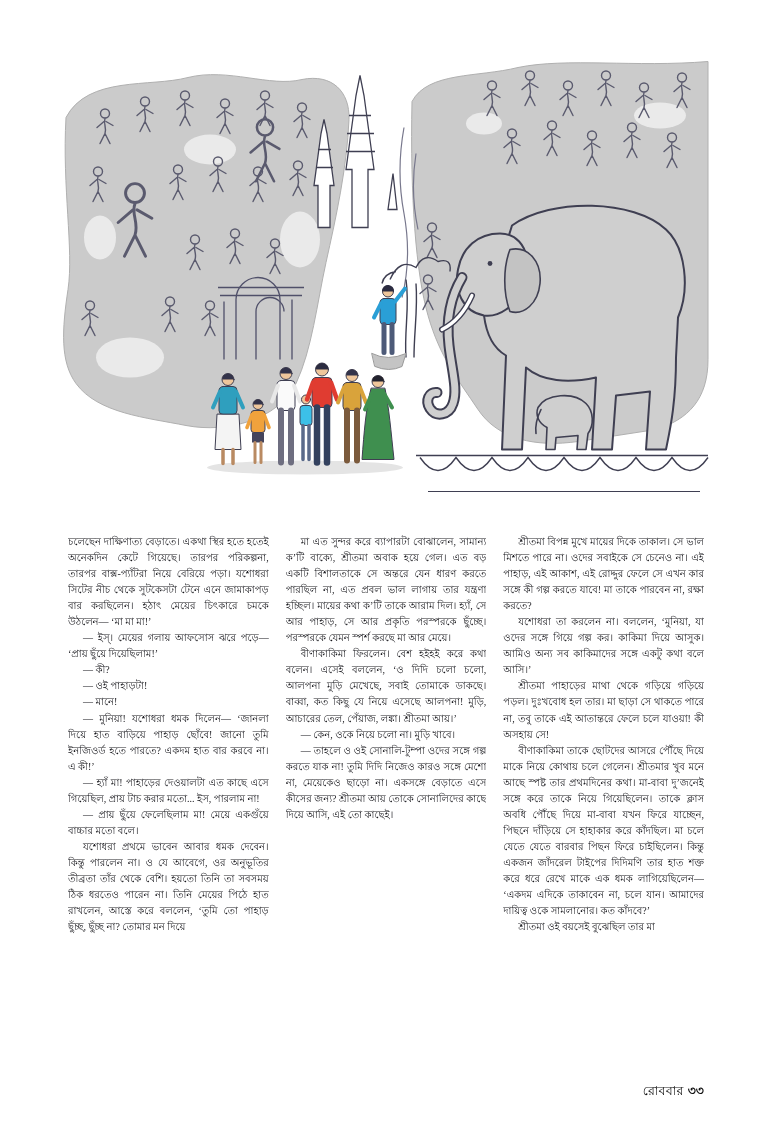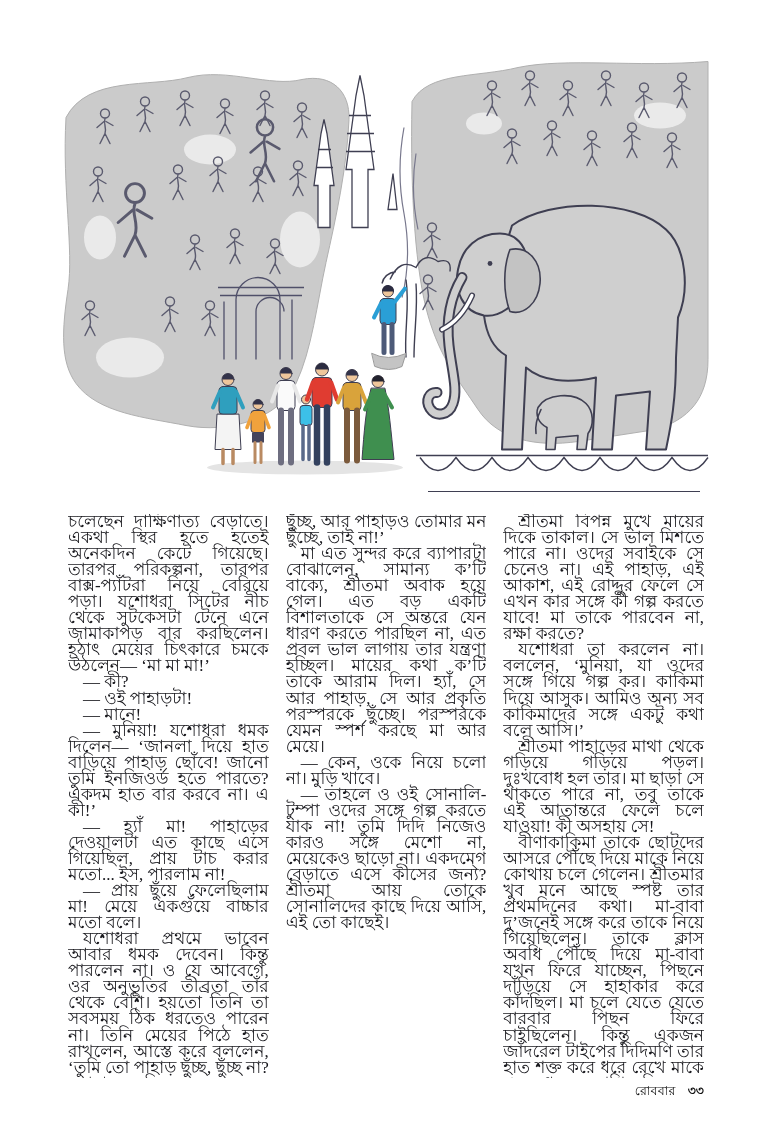--- a/index.html
+++ b/index.html
@@ -2,26 +2,26 @@
 <html><head>
 <meta charset="utf-8">
 <style>
   *{box-sizing:border-box;}
   html,body{margin:0;padding:0;}
   body{width:770px;height:1123px;background:#ffffff;font-family:"Liberation Serif","DejaVu Serif",serif;}
   .page{position:relative;width:770px;height:1123px;overflow:hidden;background:#fff;}
   .illustration-wrap{position:absolute;top:55px;left:60px;width:650px;height:450px;}
   .illustration-wrap svg{display:block;width:100%;height:100%;}
   .text-columns{position:absolute;top:514px;left:68px;width:636px;height:564px;display:flex;gap:17px;}
-  .col{flex:1 1 0;font-size:17px;line-height:16.05px;text-align:justify;color:#17171c;overflow:hidden;}
+  .col{flex:1 1 0;font-size:10px;line-height:16.05px;text-align:justify;color:#17171c;overflow:hidden;margin-top:20px;}
   .col p{margin:0;text-indent:15px;}
   .col p.cont{text-indent:0;}
   .footer{position:absolute;top:1082px;right:66px;font-size:12.5px;color:#111;}
   .footer .mag{letter-spacing:.2px;margin-top:13px;}
-  .footer .num{margin-left:9px;font-weight:bold;}
+  .footer .num{margin-left:1px;font-weight:bold;}
 </style>
 </head>
 <body>
 
 <div class="page">
 
   <div class="illustration-wrap">
     <svg viewBox="0 0 650 445" xmlns="http://www.w3.org/2000/svg">
       <defs>
         <g id="cfig" fill="none" stroke="#5a5a6e" stroke-width="1.4" stroke-linecap="round">
@@ -183,33 +183,34 @@
           <path d="M311,331 C306,350 304,375 302,402 L334,402 C331,374 329,350 325,331 Z" fill="#3f8f4f" stroke="#3f3f52" stroke-width="1"></path>
           <path d="M312,336 l-7,16 M324,336 l8,14" stroke="#3f8f4f" stroke-width="4" fill="none"></path>
         </g>
       </g>
     </svg>
   </div>
 
   <div class="text-columns">
     <div class="col">
       <p class="cont">চলেছেন দাক্ষিণাত্য বেড়াতে। একথা স্থির হতে হতেই অনেকদিন কেটে গিয়েছে। তারপর পরিকল্পনা, তারপর বাক্স-প্যাঁটরা নিয়ে বেরিয়ে পড়া। যশোধরা সিটের নীচ থেকে সুটকেসটা টেনে এনে জামাকাপড় বার করছিলেন। হঠাৎ মেয়ের চিৎকারে চমকে উঠলেন— ‘মা মা মা!’</p>
+      <p>— ইস্‌। মেয়ের গলায় আফসোস ঝরে পড়ে— ‘প্রায় ছুঁয়ে দিয়েছিলাম!’</p>
       <p>— কী?</p>
       <p>— ওই পাহাড়টা!</p>
       <p>— মানে!</p>
       <p>— মুনিয়া! যশোধরা ধমক দিলেন— ‘জানলা দিয়ে হাত বাড়িয়ে পাহাড় ছোঁবে! জানো তুমি ইনজিওর্ড হতে পারতে? একদম হাত বার করবে না। এ কী!’</p>
       <p>— হ্যাঁ মা! পাহাড়ের দেওয়ালটা এত কাছে এসে গিয়েছিল, প্রায় টাচ করার মতো... ইস, পারলাম না!</p>
       <p>— প্রায় ছুঁয়ে ফেলেছিলাম মা! মেয়ে একগুঁয়ে বাচ্চার মতো বলে।</p>
       <p>যশোধরা প্রথমে ভাবেন আবার ধমক দেবেন। কিন্তু পারলেন না। ও যে আবেগে, ওর অনুভূতির তীব্রতা তাঁর থেকে বেশি। হয়তো তিনি তা সবসময় ঠিক ধরতেও পারেন না। তিনি মেয়ের পিঠে হাত রাখলেন, আস্তে করে বললেন, ‘তুমি তো পাহাড় ছুঁচ্ছ, ছুঁচ্ছ না? তোমার মন দিয়ে</p>
     </div>
     <div class="col">
-      <p class="cont">ছুঁচ্ছ, আর পাহাড়ও তোমার মন ছুঁচ্ছে, তাই না!’</p>
       <p>মা এত সুন্দর করে ব্যাপারটা বোঝালেন, সামান্য ক’টি বাক্যে, শ্রীতমা অবাক হয়ে গেল। এত বড় একটি বিশালতাকে সে অন্তরে যেন ধারণ করতে পারছিল না, এত প্রবল ভাল লাগায় তার যন্ত্রণা হচ্ছিল। মায়ের কথা ক’টি তাকে আরাম দিল। হ্যাঁ, সে আর পাহাড়, সে আর প্রকৃতি পরস্পরকে ছুঁচ্ছে। পরস্পরকে যেমন স্পর্শ করছে মা আর মেয়ে।</p>
+      <p>বীণাকাকিমা ফিরলেন। বেশ হইহই করে কথা বলেন। এসেই বললেন, ‘ও দিদি চলো চলো, আলপনা মুড়ি মেখেছে, সবাই তোমাকে ডাকছে। বাব্বা, কত কিছু যে নিয়ে এসেছে আলপনা! মুড়ি, আচারের তেল, পেঁয়াজ, লঙ্কা। শ্রীতমা আয়।’</p>
       <p>— কেন, ওকে নিয়ে চলো না। মুড়ি খাবে।</p>
-      <p>— তাহলে ও ওই সোনালি-টুম্পা ওদের সঙ্গে গল্প করতে যাক না! তুমি দিদি নিজেও কারও সঙ্গে মেশো না, মেয়েকেও ছাড়ো না। একদম্গে বেড়াতে এসে কীসের জন্য? শ্রীতমা আয় তোকে সোনালিদের কাছে দিয়ে আসি, এই তো কাছেই।</p>
+      <p>— তাহলে ও ওই সোনালি-টুম্পা ওদের সঙ্গে গল্প করতে যাক না! তুমি দিদি নিজেও কারও সঙ্গে মেশো না, মেয়েকেও ছাড়ো না। একসঙ্গে বেড়াতে এসে কীসের জন্য? শ্রীতমা আয় তোকে সোনালিদের কাছে দিয়ে আসি, এই তো কাছেই।</p>
     </div>
     <div class="col">
       <p>শ্রীতমা বিপন্ন মুখে মায়ের দিকে তাকাল। সে ভাল মিশতে পারে না। ওদের সবাইকে সে চেনেও না। এই পাহাড়, এই আকাশ, এই রোদ্দুর ফেলে সে এখন কার সঙ্গে কী গল্প করতে যাবে! মা তাকে পারবেন না, রক্ষা করতে?</p>
       <p>যশোধরা তা করলেন না। বললেন, ‘মুনিয়া, যা ওদের সঙ্গে গিয়ে গল্প কর। কাকিমা দিয়ে আসুক। আমিও অন্য সব কাকিমাদের সঙ্গে একটু কথা বলে আসি।’</p>
       <p>শ্রীতমা পাহাড়ের মাথা থেকে গড়িয়ে গড়িয়ে পড়ল। দুঃখবোধ হল তার। মা ছাড়া সে থাকতে পারে না, তবু তাকে এই আতান্তরে ফেলে চলে যাওয়া! কী অসহায় সে!</p>
       <p>বীণাকাকিমা তাকে ছোটদের আসরে পৌঁছে দিয়ে মাকে নিয়ে কোথায় চলে গেলেন। শ্রীতমার খুব মনে আছে স্পষ্ট তার প্রথমদিনের কথা। মা-বাবা দু’জনেই সঙ্গে করে তাকে নিয়ে গিয়েছিলেন। তাকে ক্লাস অবধি পৌঁছে দিয়ে মা-বাবা যখন ফিরে যাচ্ছেন, পিছনে দাঁড়িয়ে সে হাহাকার করে কাঁদছিল। মা চলে যেতে যেতে বারবার পিছন ফিরে চাইছিলেন। কিন্তু একজন জাঁদরেল টাইপের দিদিমণি তার হাত শক্ত করে ধরে রেখে মাকে এক ধমক লাগিয়েছিলেন— ‘একদম এদিকে তাকাবেন না, চলে যান। আমাদের দায়িত্ব ওকে সামলানোর। কত কাঁদবে?’</p>
       <p>শ্রীতমা ওই বয়সেই বুঝেছিল তার মা</p>
     </div>
   </div>
 

